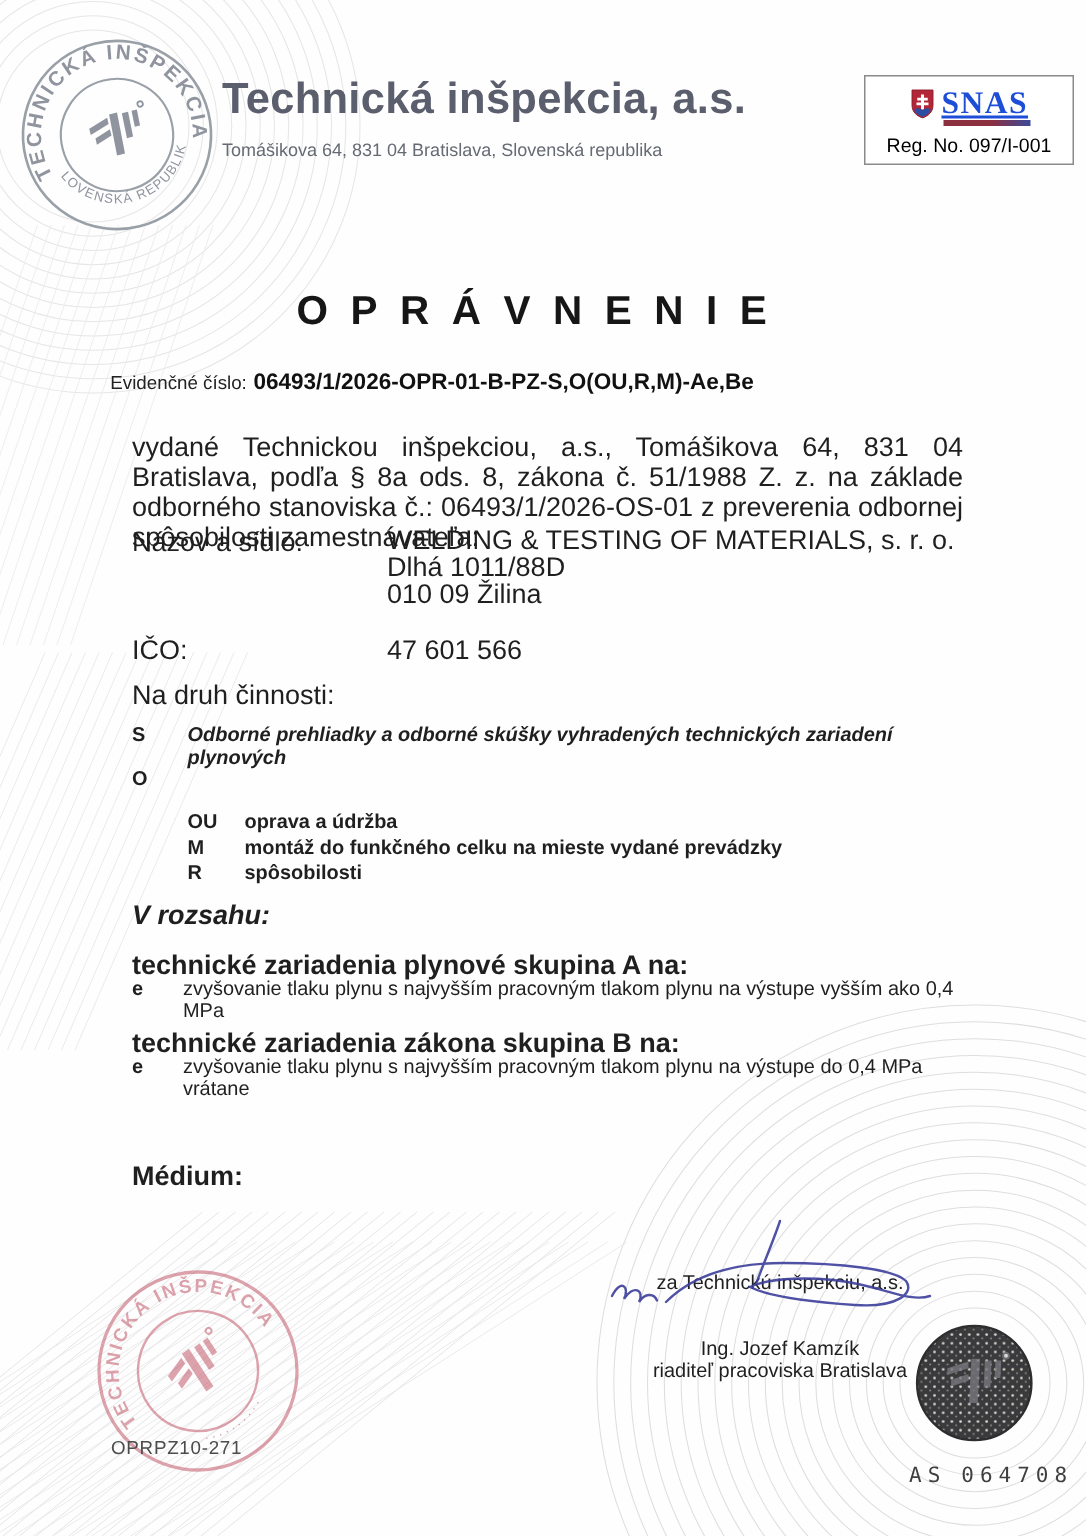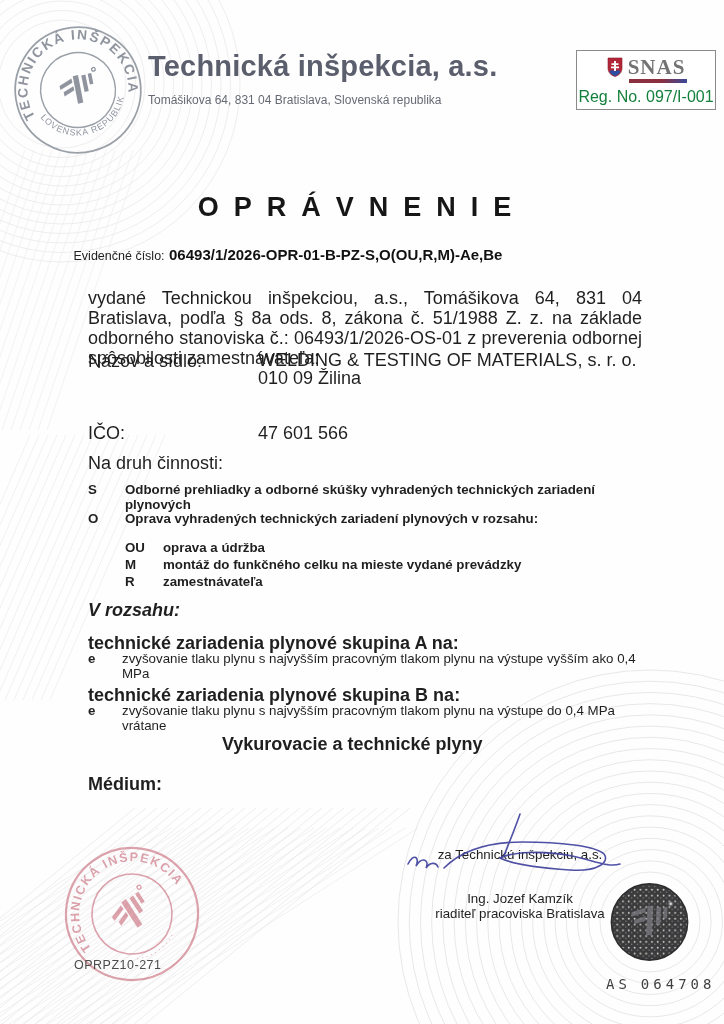--- a/index.html
+++ b/index.html
@@ -9,24 +9,24 @@
   #deco{position:absolute;left:0;top:0;z-index:0;pointer-events:none;}
   .z{z-index:2;}
 
   
   .brand{left:148px;top:50px;width:444px;text-align:left;}
   .brand-name{font-size:29px;font-weight:bold;color:#5b5e6c;letter-spacing:.2px;}
   .brand-addr{font-size:12px;color:#666a74;margin-top:10px;}
   .snas-box{left:576px;top:50px;width:138px;height:58px;border:1.5px solid #8a8a8a;background:#fff;
             display:flex;flex-direction:column;align-items:center;justify-content:center;gap:2px;}
   .snas-row{display:flex;align-items:center;gap:5px;}
-  .snas-word{font-family:"Liberation Serif",serif;font-size:21px;font-weight:bold;color:#737373;
-             letter-spacing:1px;}
+  .snas-word{font-family:"Liberation Serif",serif;font-size:21px;font-weight:bold;color:#1d4ed8;
+             text-decoration:underline;letter-spacing:1px;}
   .snas-bar{width:58px;height:4px;background:linear-gradient(90deg,#8c2f3f 0%,#8c2f3f 55%,#3a4a9a 100%);margin-left:23px;margin-top:-3px;}
-  .snas-reg{font-size:16px;color:#15803d;margin-top:3px;}
+  .snas-reg{font-size:13px;color:#000000;margin-top:3px;}
 
   
   .doc-title{left:0;top:192px;width:724px;text-align:center;font-size:27px;font-weight:bold;
              letter-spacing:15px;color:#161616;}
   .evid{left:0;top:246px;width:576px;text-align:center;}
   .evid-label{font-size:12.5px;color:#222;}
   .evid-num{font-size:15px;font-weight:bold;color:#111;}
 
   .body-text{font-size:18px;line-height:20px;}
   .just{text-align:justify;}
@@ -220,52 +220,51 @@
   <div class="abs evid z">
     <span class="evid-label">Evidenčné číslo:</span>
     <span class="evid-num">06493/1/2026-OPR-01-B-PZ-S,O(OU,R,M)-Ae,Be</span>
   </div>
 
   <div class="abs body-text just z" style="left:88px;top:288px;width:554px;">vydané Technickou inšpekciou, a.s., Tomášikova 64, 831 04 Bratislava, podľa § 8a ods. 8, zákona č. 51/1988 Z. z. na základe odborného stanoviska č.: 06493/1/2026-OS-01 z preverenia odbornej spôsobilosti zamestnávateľa:</div>
 
   <div class="abs body-text lab-col z" style="top:351px;">Názov a sídlo:</div>
   <div class="abs body-text val-col z" style="top:351px;line-height:18px;">
     <div>WELDING &amp; TESTING OF MATERIALS, s. r. o.</div>
+    <div>Dlhá 1011/88D</div>
     <div>010 09 Žilina</div>
   </div>
   <div class="abs body-text lab-col z" style="top:423px;">IČO:</div>
   <div class="abs body-text val-col z" style="top:423px;">47 601 566</div>
 
   <div class="abs body-text lab-col z" style="top:453px;">Na druh činnosti:</div>
 
   <div class="row-code z" style="left:88px;top:482px;">S</div>
-  <div class="row-text b z" style="left:125px;top:482px;width:520px;">Odborné prehliadky a odborné skúšky vyhradených technických zariadení plynových</div>
+  <div class="row-text b z" style="left:125px;top:482px;width:520px;font-style:italic;">Odborné prehliadky a odborné skúšky vyhradených technických zariadení plynových</div>
 
   <div class="row-code z" style="left:88px;top:511px;">O</div>
-  <div class="row-text b z" style="left:125px;top:511px;width:520px;">Oprava vyhradených technických zariadení plynových v rozsahu:</div>
 
   <div class="row-code z" style="left:125px;top:540px;">OU</div>
   <div class="row-text b z" style="left:163px;top:540px;">oprava a údržba</div>
   <div class="row-code z" style="left:125px;top:557px;">M</div>
   <div class="row-text b z" style="left:163px;top:557px;">montáž do funkčného celku na mieste vydané prevádzky</div>
   <div class="row-code z" style="left:125px;top:574px;">R</div>
-  <div class="row-text b z" style="left:163px;top:574px;">zamestnávateľa</div>
+  <div class="row-text b z" style="left:163px;top:574px;">spôsobilosti</div>
 
   <div class="abs body-text bi lab-col z" style="top:600px;">V rozsahu:</div>
 
   <div class="abs body-text b lab-col z" style="top:633px;">technické zariadenia plynové skupina A na:</div>
   <div class="row-code z" style="left:88px;top:651px;">e</div>
   <div class="row-text z" style="left:122px;top:651px;width:530px;">zvyšovanie tlaku plynu s najvyšším pracovným tlakom plynu na výstupe vyšším ako 0,4 MPa</div>
 
-  <div class="abs body-text b lab-col z" style="top:685px;">technické zariadenia plynové skupina B na:</div>
+  <div class="abs body-text b lab-col z" style="top:685px;">technické zariadenia zákona skupina B na:</div>
   <div class="row-code z" style="left:88px;top:703px;">e</div>
   <div class="row-text z" style="left:122px;top:703px;width:530px;">zvyšovanie tlaku plynu s najvyšším pracovným tlakom plynu na výstupe do 0,4 MPa vrátane</div>
 
   <div class="abs body-text b lab-col z" style="top:734px;margin-top:40px;">Médium:</div>
-  <div class="abs body-text b z" style="left:222px;top:734px;">Vykurovacie a technické plyny</div>
 
 
 
   <div class="abs sig-block z">
     <div>za Technickú inšpekciu, a.s.</div>
     <div class="sig-name">Ing. Jozef Kamzík</div>
     <div>riaditeľ pracoviska Bratislava</div>
   </div>
 
   <svg class="abs sig-svg" width="256" height="80" viewBox="0 0 256 80">

